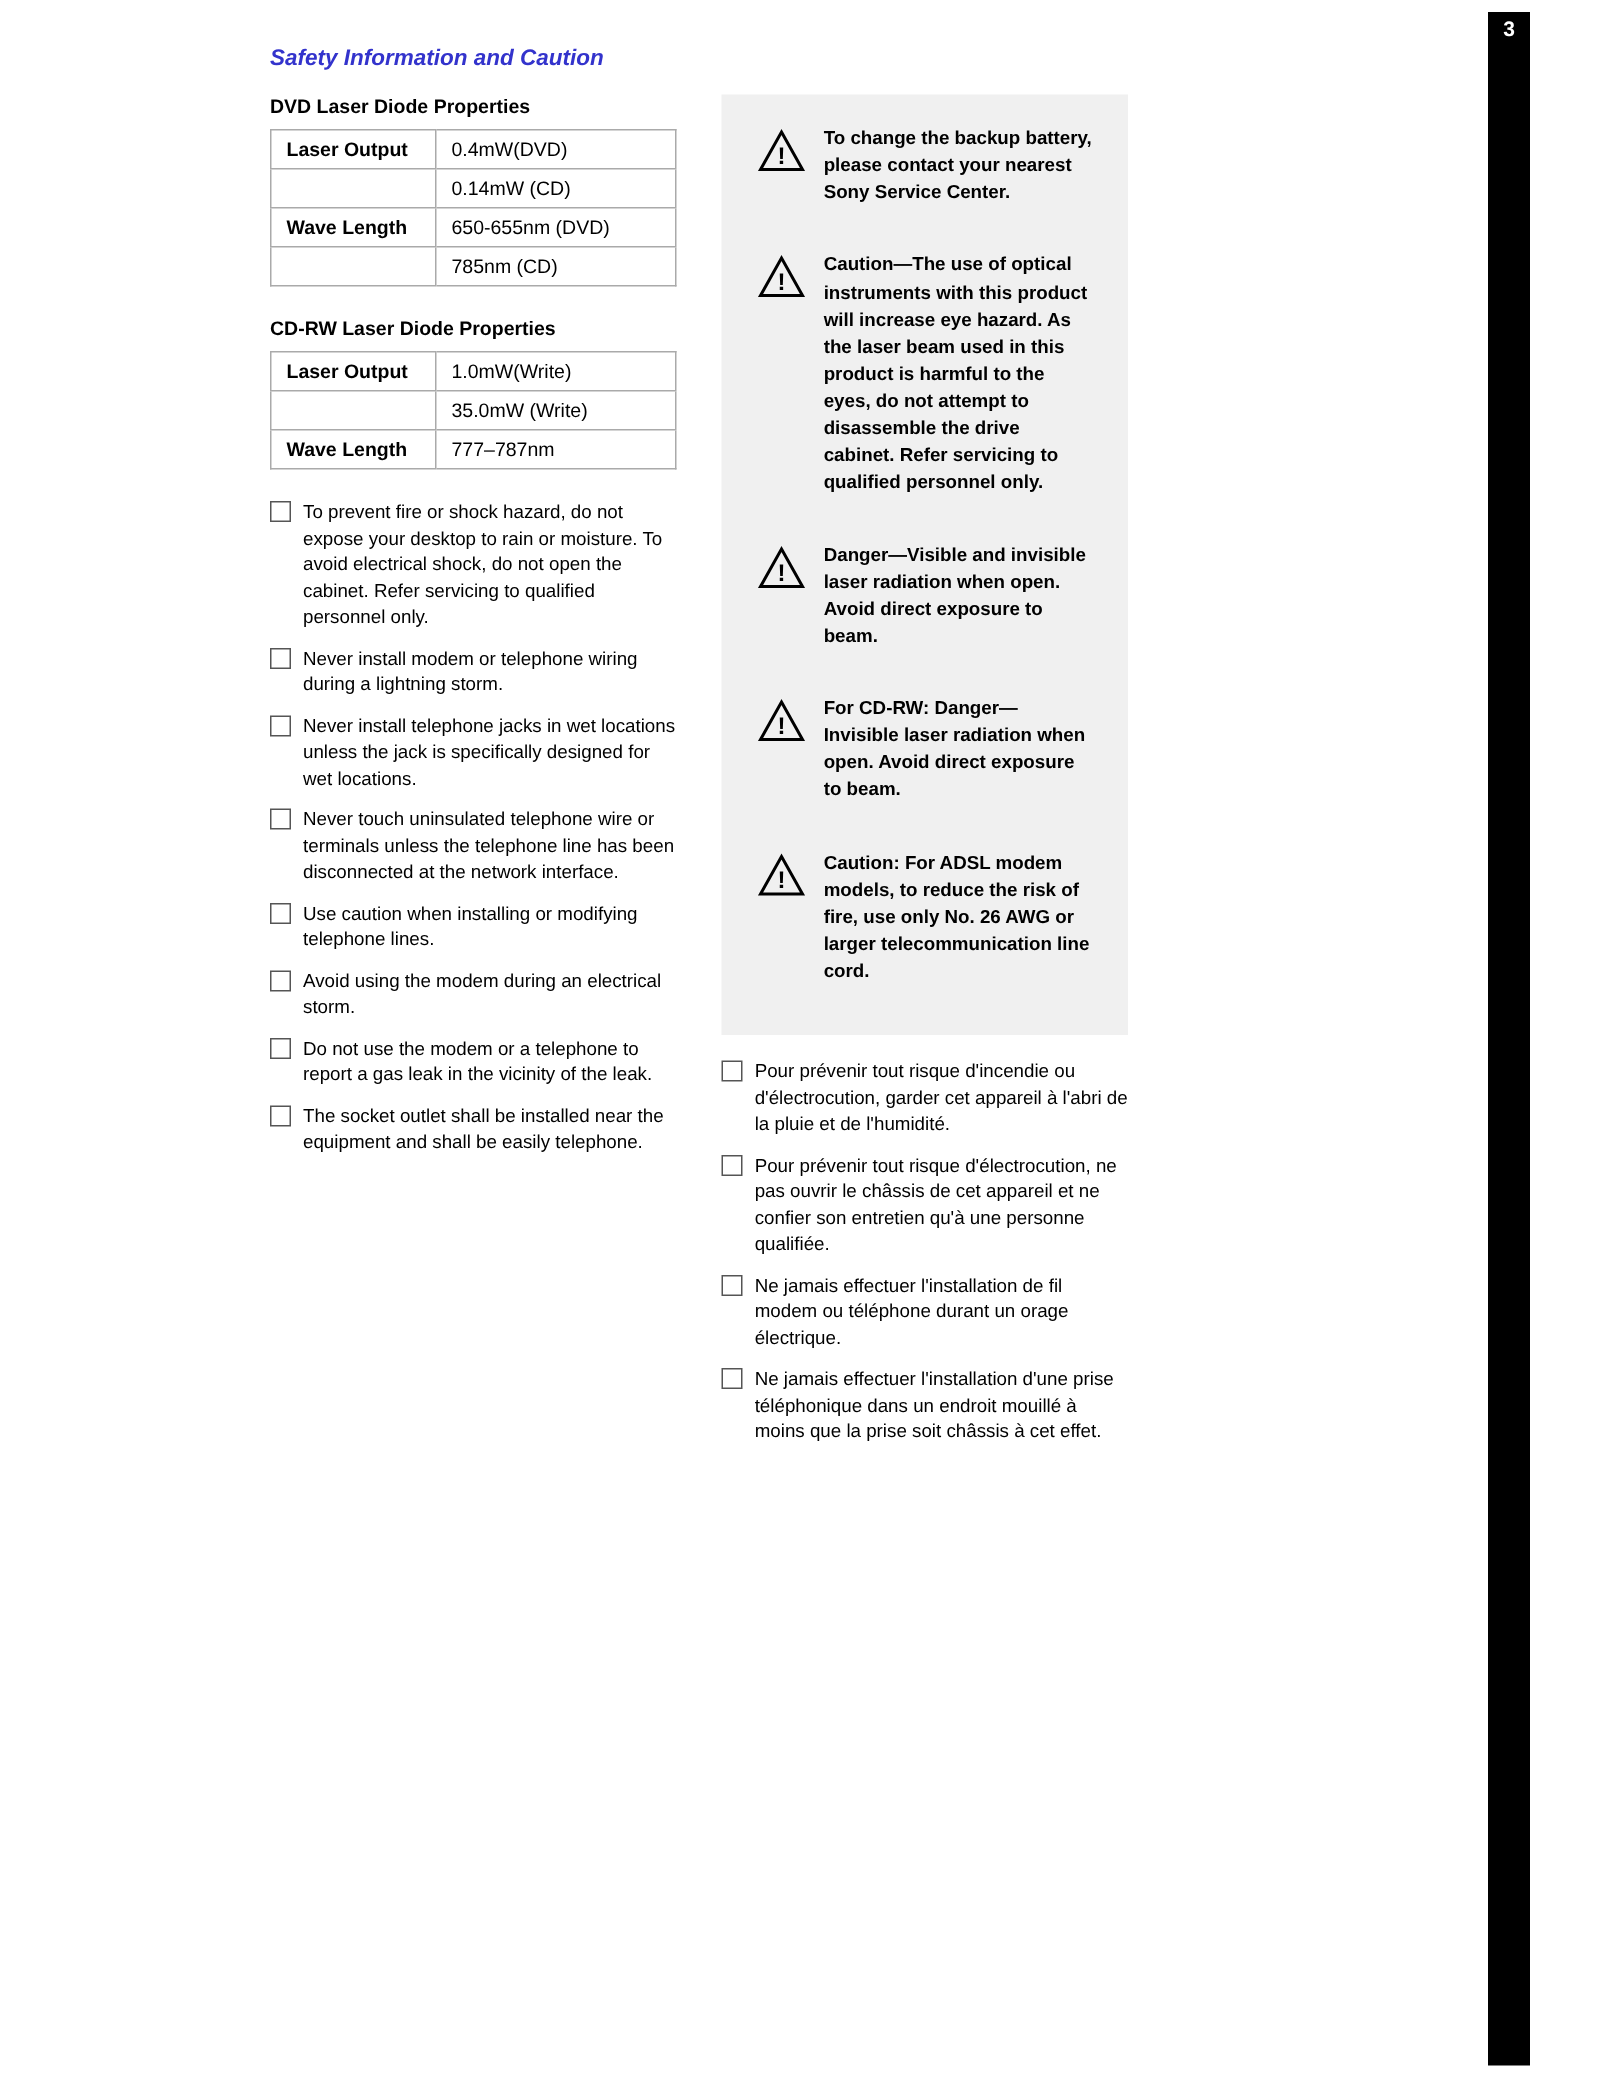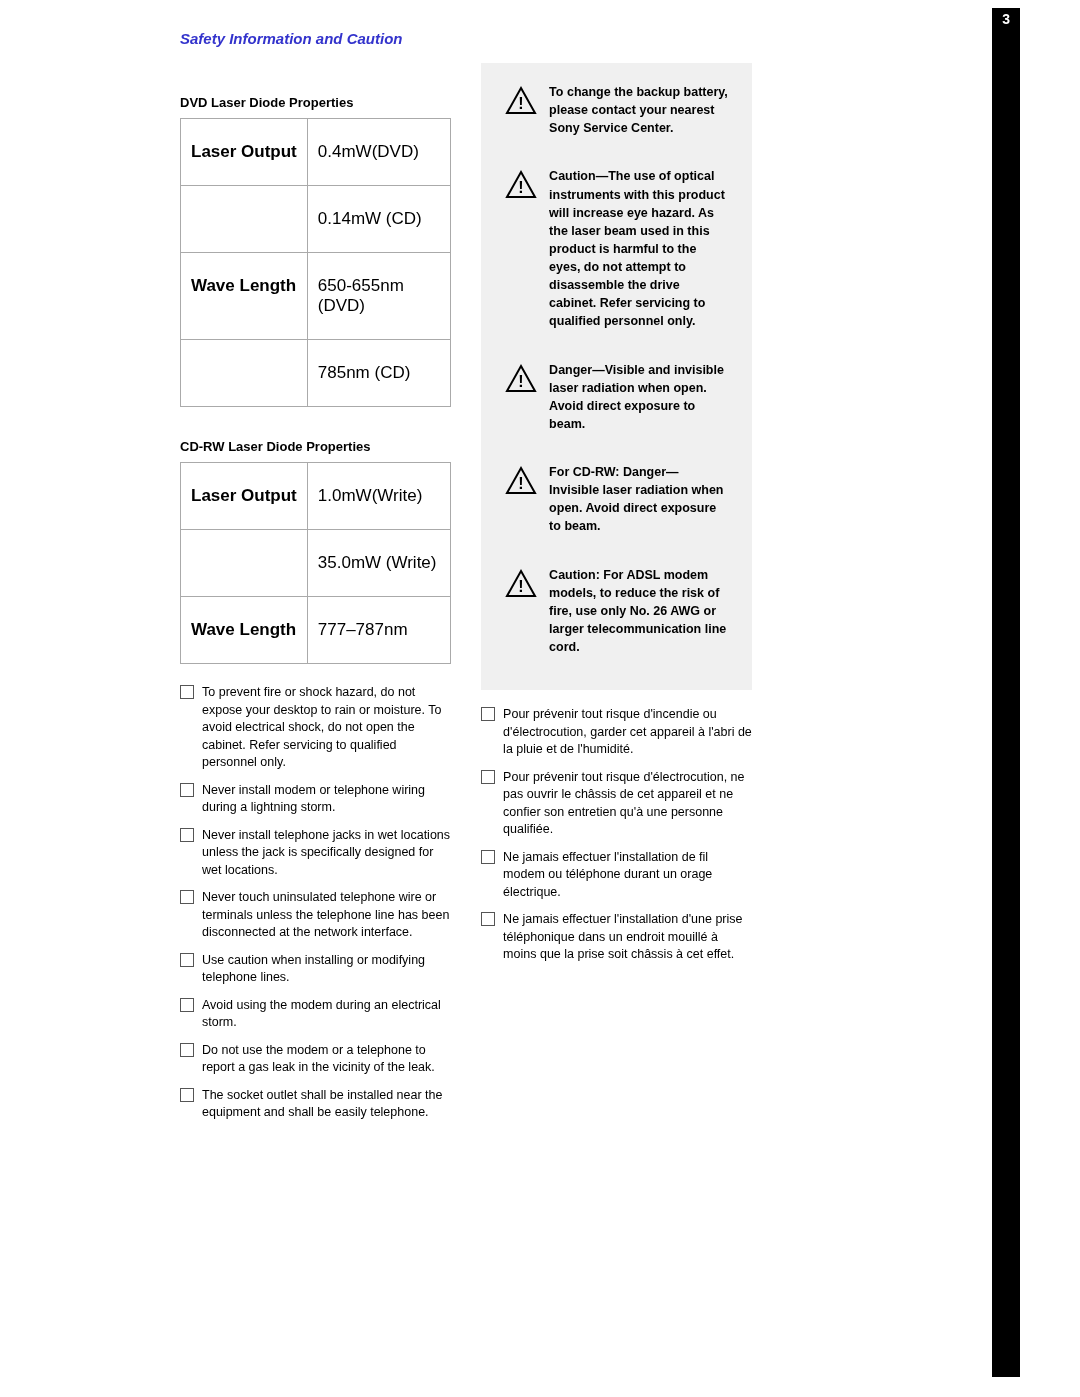--- a/index.html
+++ b/index.html
@@ -52,34 +52,33 @@
 
     .right-col {
       flex: 1;
       min-width: 0;
     }
 
     .subsection-title {
       font-weight: bold;
       font-size: 13px;
       margin-bottom: 8px;
-      margin-top: 32px;
     }
 
     .laser-table {
       border: 1px solid #aaa;
       width: 100%;
       margin-bottom: 20px;
       border-collapse: collapse;
     }
 
     .laser-table td {
-      padding: 23px 10px;
+      padding: 5px 10px;
       border: none;
-      font-size: 17px;
+      font-size: 13px;
       vertical-align: top;
     }
 
     .laser-table td:first-child {
       font-weight: bold;
       white-space: nowrap;
       width: 110px;
       border-right: 1px solid #aaa;
     }
 

